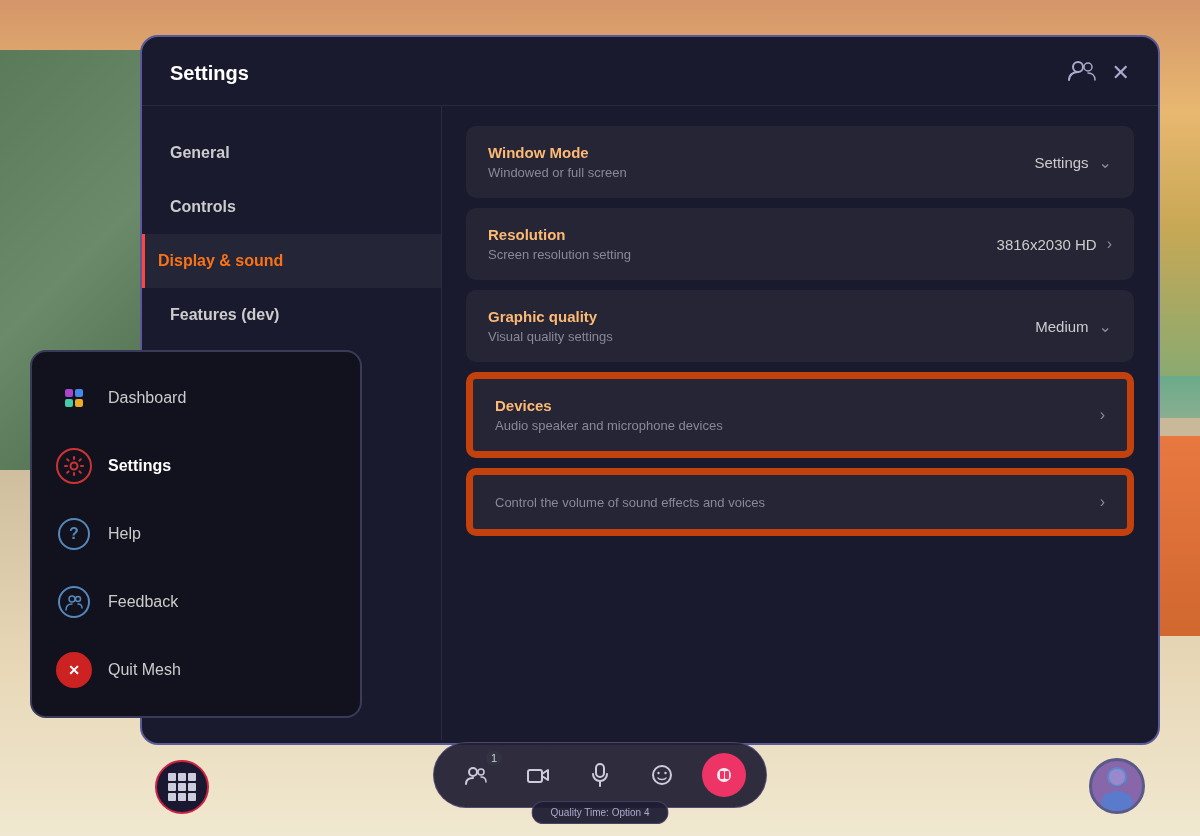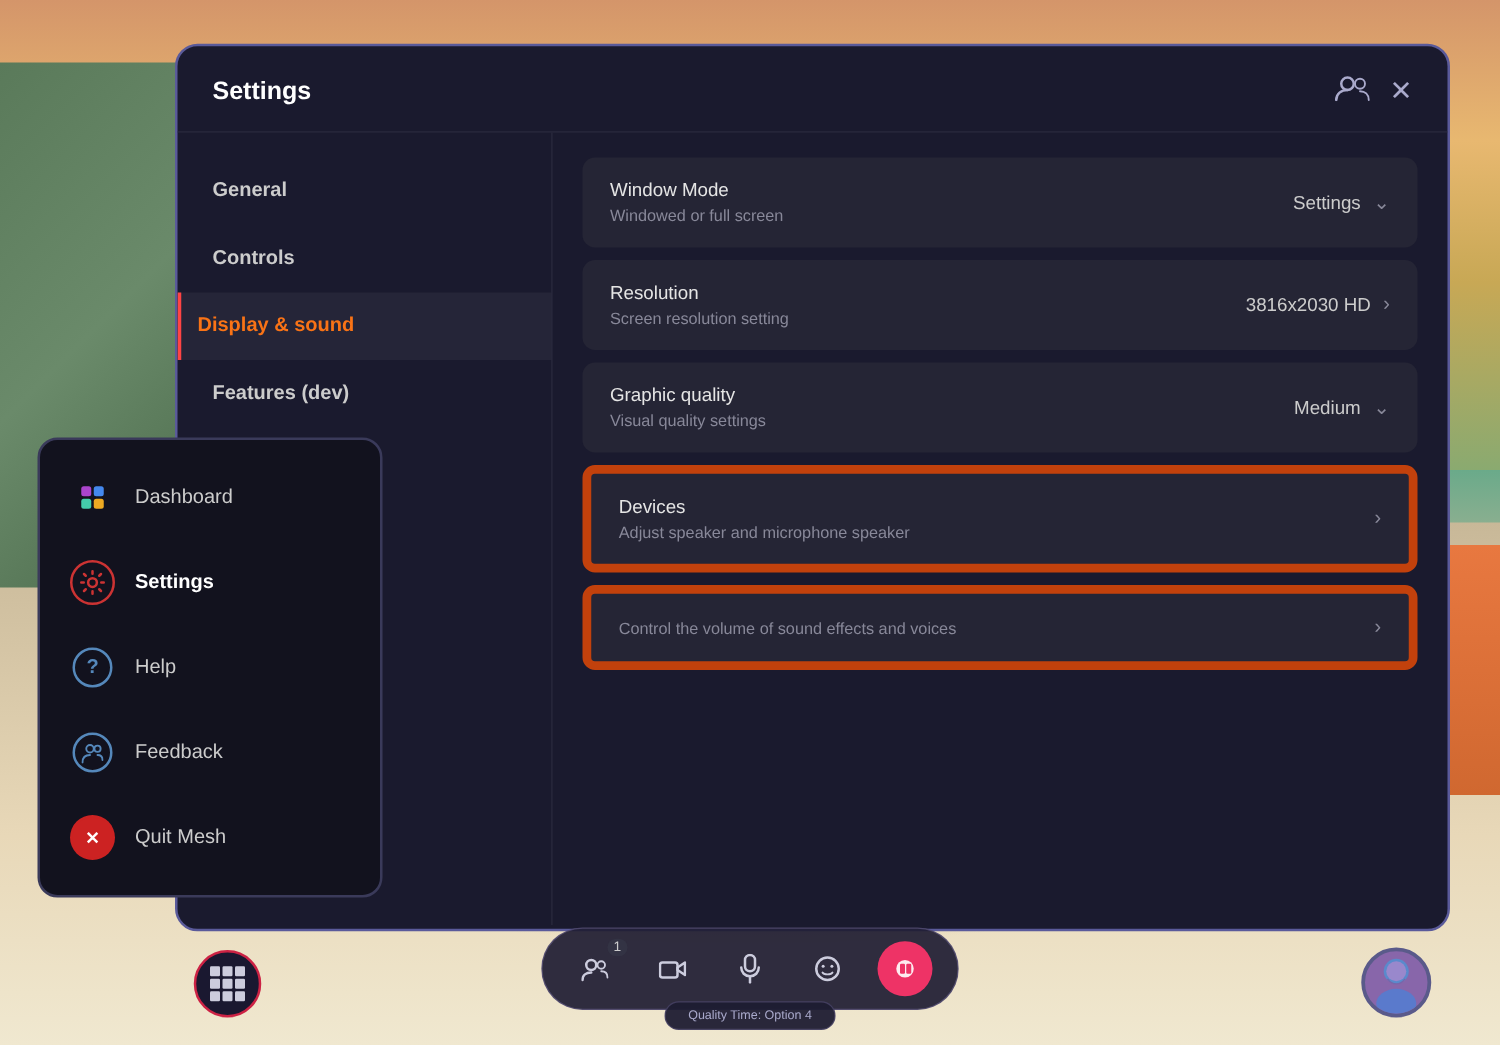--- a/index.html
+++ b/index.html
@@ -157,23 +157,23 @@
       align-items: center;
       justify-content: space-between;
       cursor: pointer;
     }
 
     .setting-row.bordered {
       border: 7px solid #c2410c;
     }
 
     .setting-row-left .setting-name {
-      color: #e5e5e5;
+      color: #fdba74;
       font-size: 15px;
-      font-weight: 400;
+      font-weight: 700;
       margin-bottom: 4px;
     }
 
     .setting-row-left .setting-desc {
       color: #888899;
       font-size: 13px;
     }
 
     .setting-row-right {
       display: flex;
@@ -188,21 +188,21 @@
     .chevron-icon {
       font-size: 16px;
       color: #888899;
     }
 
     
     .overlay-menu {
       position: absolute;
       left: 30px;
       top: 350px;
-      width: 276px;
+      width: 332px;
       background: #12121e;
       border-radius: 16px;
       border: 2px solid #3a3a5a;
       padding: 12px 0;
       z-index: 20;
     }
 
     .menu-item {
       display: flex;
       align-items: center;
@@ -489,21 +489,21 @@
         </div>
         <div class="setting-row-right">
           <span>Medium</span>
           <span class="chevron-icon">⌄</span>
         </div>
       </div>
 
       <div class="setting-row bordered">
         <div class="setting-row-left">
           <div class="setting-name">Devices</div>
-          <div class="setting-desc">Adjust speaker and microphone speaker</div>
+          <div class="setting-desc">Audio speaker and microphone devices</div>
         </div>
         <div class="setting-row-right">
           <span class="chevron-icon">›</span>
         </div>
       </div>
 
       <div class="setting-row bordered">
         <div class="setting-row-left">
           <div class="setting-desc">Control the volume of sound effects and voices</div>
         </div>

